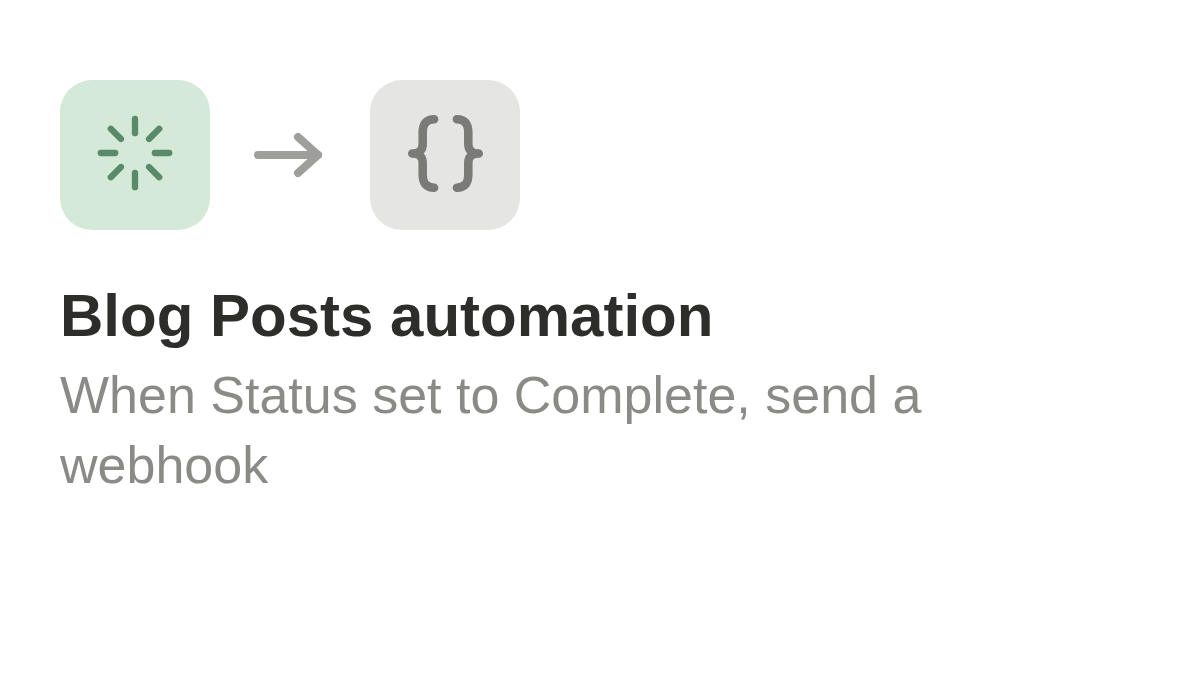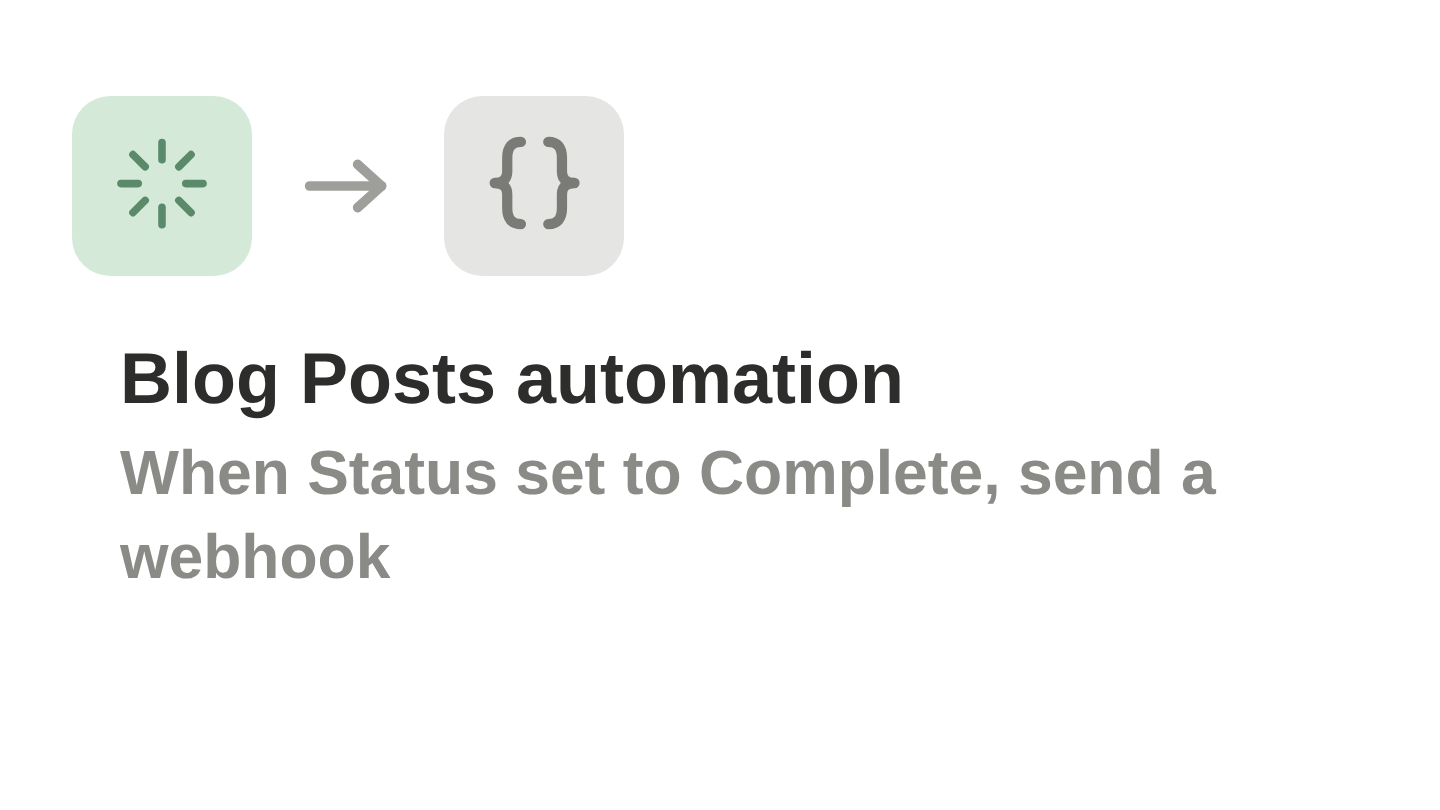--- a/index.html
+++ b/index.html
@@ -41,31 +41,30 @@
     .arrow {
       color: #9e9e9a;
       display: flex;
       align-items: center;
       justify-content: center;
     }
     .text-section {
       display: flex;
       flex-direction: column;
       gap: 8px;
-      margin-left: 40px;
     }
     .title {
       font-size: 60px;
       font-weight: 600;
       color: #2d2d2b;
       line-height: 1.2;
     }
     .description {
       font-size: 52px;
-      font-weight: 700;
+      font-weight: 400;
       color: #8a8a86;
       line-height: 1.35;
       max-width: 1080px;
     }
   </style>
 </head>
 <body>
 
 <div class="automation-card">
   <div class="icon-row">

